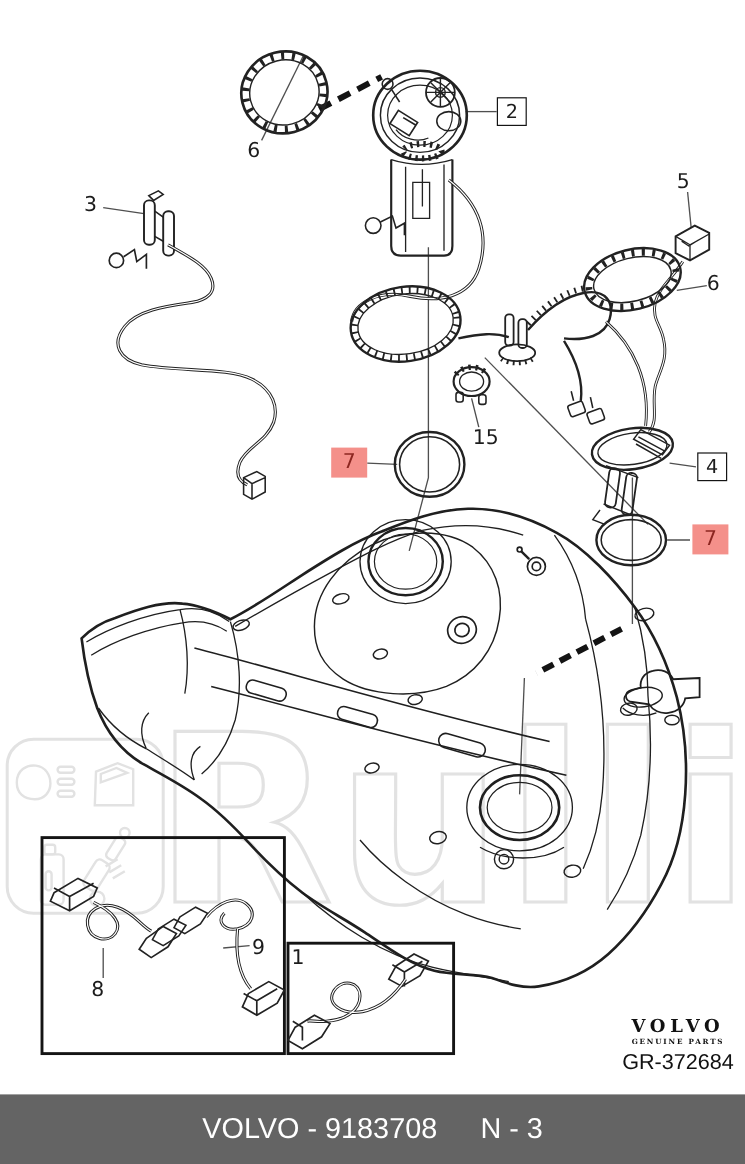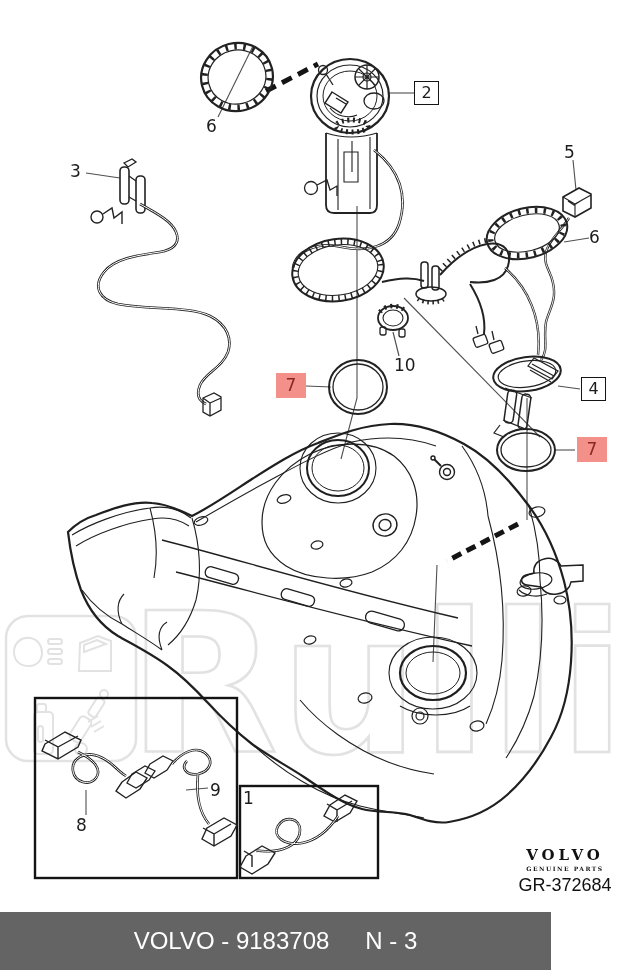--- a/index.html
+++ b/index.html
@@ -11,21 +11,21 @@
   .callout.boxed{width:23px;height:22px;border:1.8px solid #141414;background:#fff;
                  display:flex;align-items:center;justify-content:center;font-size:16px;}
   .callout.hl{width:30px;height:25px;display:flex;align-items:center;justify-content:center;
               font-size:17px;}
   .brand{position:absolute;left:505px;top:846px;width:120px;text-align:center;}
   .brand .logo{font-family:"DejaVu Serif",serif;font-weight:bold;font-size:15px;
                letter-spacing:4px;color:#111;}
   .brand .tagline{font-family:"DejaVu Serif",serif;font-weight:bold;font-size:6px;
                   letter-spacing:1.5px;color:#111;margin-top:1px;}
   .brand .gr{font-family:"Liberation Sans",sans-serif;font-size:18px;color:#111;margin-top:3px;}
-  .footer{position:absolute;left:0;top:912px;width:551px;height:58px;
+  .footer{position:absolute;left:0;top:912px;width:621px;height:58px;
           display:flex;align-items:center;justify-content:center;gap:36px;}
   .footer span{font-family:"Liberation Sans",sans-serif;font-size:24px;color:#fff;}
 </style>
 </head>
 <body>
 
 <div class="stage">
 
 <svg width="621" height="912" viewBox="0 0 621 912">
 
@@ -329,21 +329,21 @@
       <path d="M246,856 l16,-10 l13,7 l-7,11 l-16,10 l-12,-7 Z M252,867 l0,-11 l-8,-5" stroke-width="1.4"></path>
     </g>
   </g>
 </svg>
 
 <div class="callout" style="left:206px;top:118px;">6</div>
 <div class="callout boxed" style="left:414px;top:81px;">2</div>
 <div class="callout" style="left:70px;top:163px;">3</div>
 <div class="callout" style="left:564px;top:144px;">5</div>
 <div class="callout" style="left:589px;top:229px;">6</div>
-<div class="callout" style="left:394px;top:357px;">10</div>
+<div class="callout" style="left:394px;top:357px;">15</div>
 <div class="callout hl" style="left:276px;top:373px;background:#F4908A;color:#8C2620;">7</div>
 <div class="callout boxed" style="left:581px;top:377px;">4</div>
 <div class="callout hl" style="left:577px;top:437px;background:#F4908A;color:#8C2620;">7</div>
 <div class="callout" style="left:76px;top:817px;">8</div>
 <div class="callout" style="left:210px;top:782px;">9</div>
 <div class="callout" style="left:243px;top:790px;">1</div>
 
 <div class="brand">
   <div class="logo">VOLVO</div>
   <div class="tagline">GENUINE PARTS</div>

